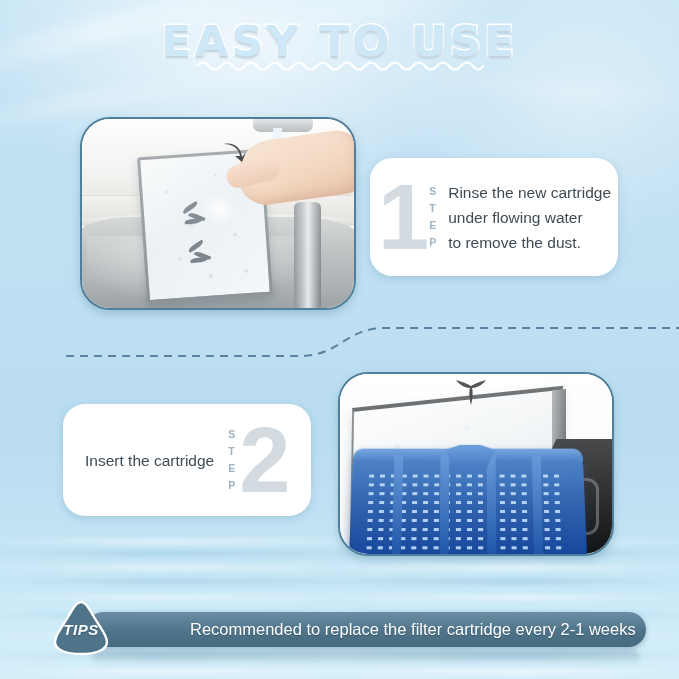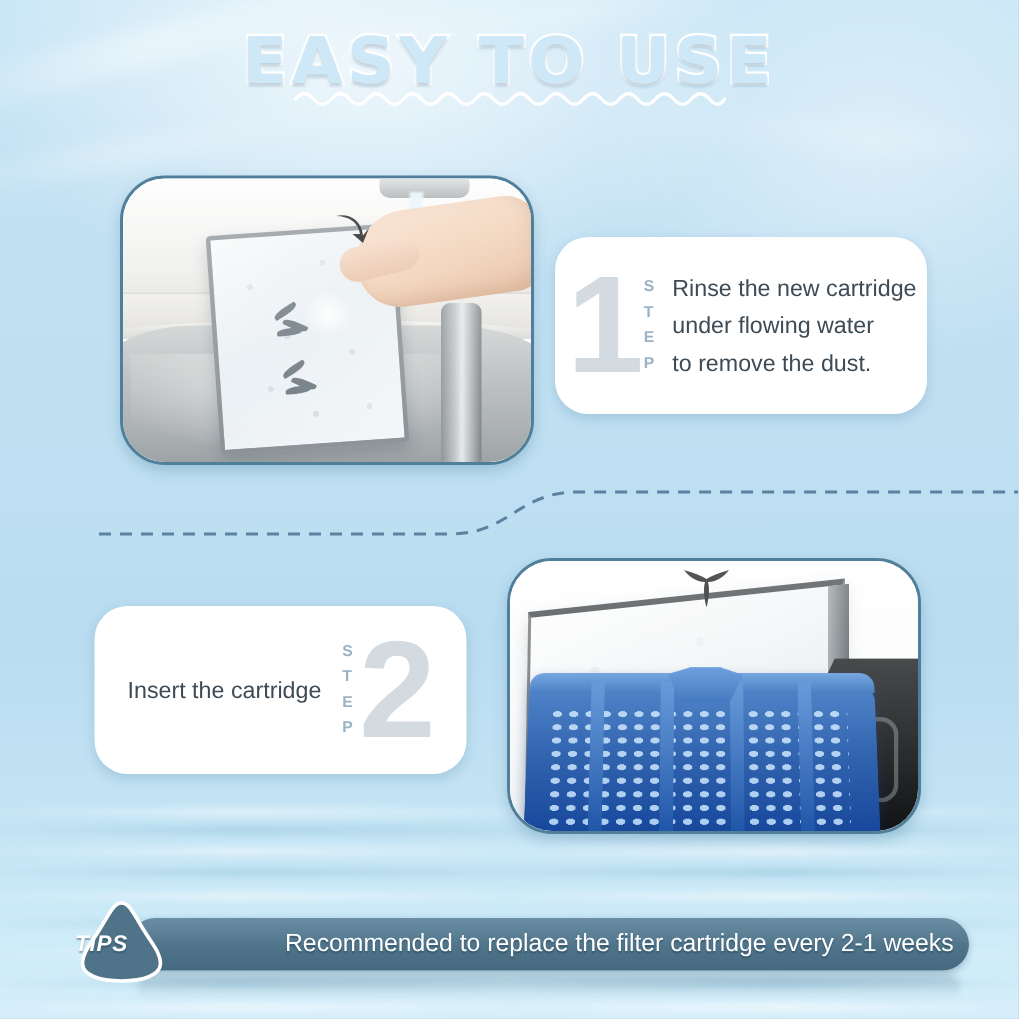--- a/index.html
+++ b/index.html
@@ -155,21 +155,21 @@
   #card1 .card-inner{padding-left:8px;}
   #card2 .card-inner{padding-left:22px;}
 
   
   .tips-bar{position:absolute;left:86px;top:612px;width:560px;height:35px;border-radius:18px;
     background:linear-gradient(180deg,#6b8ea4,#4f7489 55%,#456a7f);
     box-shadow:0 2px 5px rgba(50,90,115,.35);}
   .tips-label{position:absolute;left:104px;color:#fff;font-size:16.5px;line-height:35px;
     text-shadow:0 1px 1px rgba(30,60,80,.5);white-space:nowrap;}
   .tips-badge{position:absolute;left:50px;top:599px;width:62px;height:58px;}
-  .tips-badge-text{position:absolute;left:0;right:0;top:22px;text-align:left;
+  .tips-badge-text{position:absolute;left:0;right:0;top:22px;text-align:center;
     color:#fff;font-size:15px;font-weight:bold;font-style:italic;letter-spacing:.5px;
     text-shadow:0 1px 1px rgba(30,60,80,.45);}
   .tips-reflect{position:absolute;left:92px;top:650px;width:548px;height:16px;border-radius:10px;
     background:linear-gradient(180deg,rgba(110,145,165,.38),rgba(110,145,165,0));
     filter:blur(2px);}
 </style>
 </head>
 <body>
 
 <div id="page">

